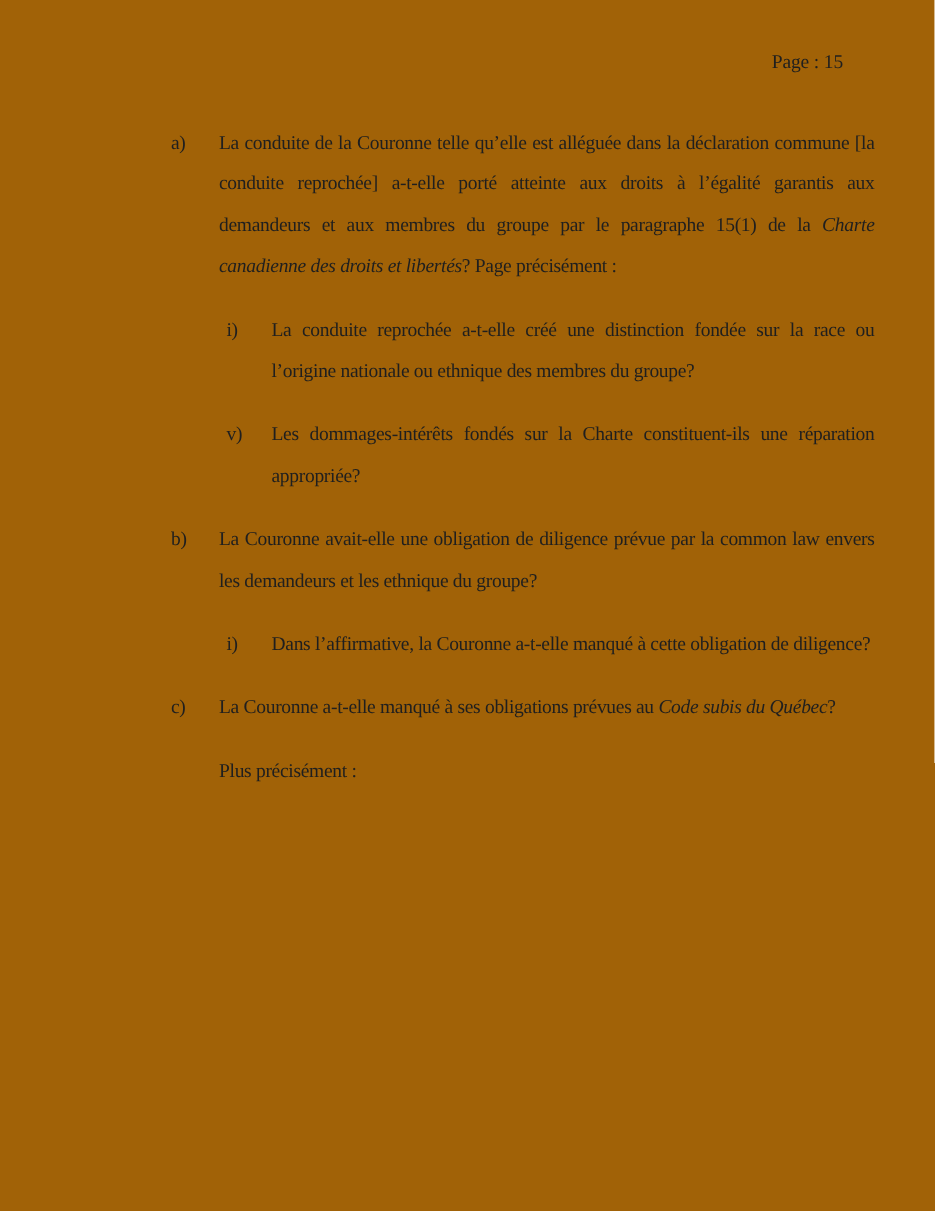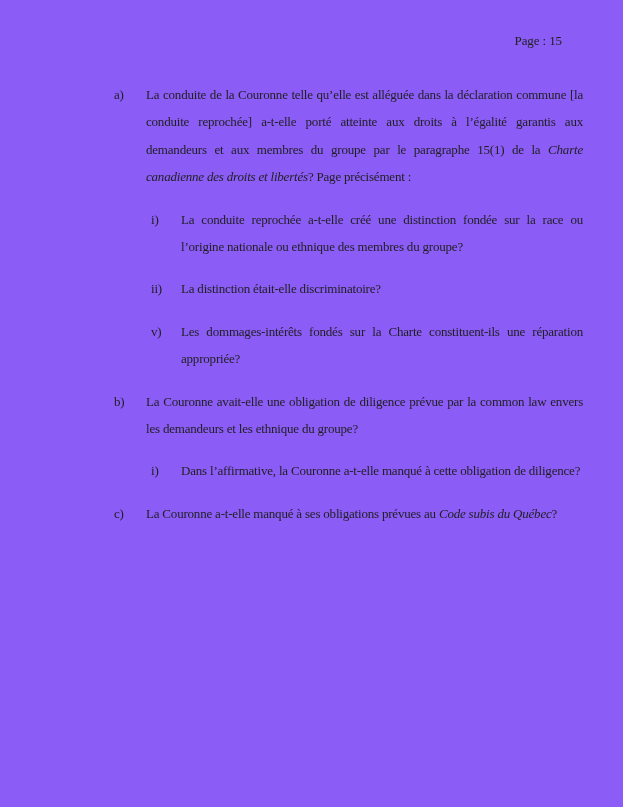--- a/index.html
+++ b/index.html
@@ -4,21 +4,21 @@
 <style>
   html, body {
     margin: 0;
     padding: 0;
     background: #ffffff;
   }
   .page {
     position: relative;
     width: 623px;
     height: 807px;
-    background: #8b5cf6;
+    background: #a16207;
     overflow: hidden;
     font-family: "Liberation Serif", "DejaVu Serif", serif;
     color: #1f1f1f;
     -webkit-font-smoothing: antialiased;
   }
   .page-number {
     padding: 33px 61px 0 0;
     text-align: right;
     font-size: 13px;
     line-height: 16px;
@@ -63,24 +63,20 @@
     <div class="item lvl1 mt-first">
       <span class="lbl">a)</span>
       <p class="txt"><span>La conduite de la Couronne telle qu’elle est alléguée dans la déclaration commune [la conduite reprochée] a-t-elle porté atteinte aux droits à l’égalité garantis aux demandeurs et aux membres du groupe par le paragraphe 15(1) de la </span><i>Charte canadienne des droits et libertés</i><span>? Page précisément :</span></p>
     </div>
 
     <div class="item lvl2">
       <span class="lbl">i)</span>
       <p class="txt"><span>La conduite reprochée a-t-elle créé une distinction fondée sur la race ou l’origine nationale ou ethnique des membres du groupe?</span></p>
     </div>
 
-    <div class="item lvl2">
-      <span class="lbl">ii)</span>
-      <p class="txt"><span>La distinction était-elle discriminatoire?</span></p>
-    </div>
 
 
 
     <div class="item lvl2">
       <span class="lbl">v)</span>
       <p class="txt"><span>Les dommages-intérêts fondés sur la Charte constituent-ils une réparation appropriée?</span></p>
     </div>
 
     <div class="item lvl1">
       <span class="lbl">b)</span>
@@ -90,15 +86,19 @@
     <div class="item lvl2">
       <span class="lbl">i)</span>
       <p class="txt"><span>Dans l’affirmative, la Couronne a-t-elle manqué à cette obligation de diligence?</span></p>
     </div>
 
     <div class="item lvl1">
       <span class="lbl">c)</span>
       <p class="txt"><span>La Couronne a-t-elle manqué à ses obligations prévues au </span><i>Code subis du Québec</i><span>?</span></p>
     </div>
 
+    <div class="item lvl1">
+      <span class="lbl"></span>
+      <p class="txt"><span>Plus précisément :</span></p>
+    </div>
 
   </div>
 </div>
 
 </body></html>

